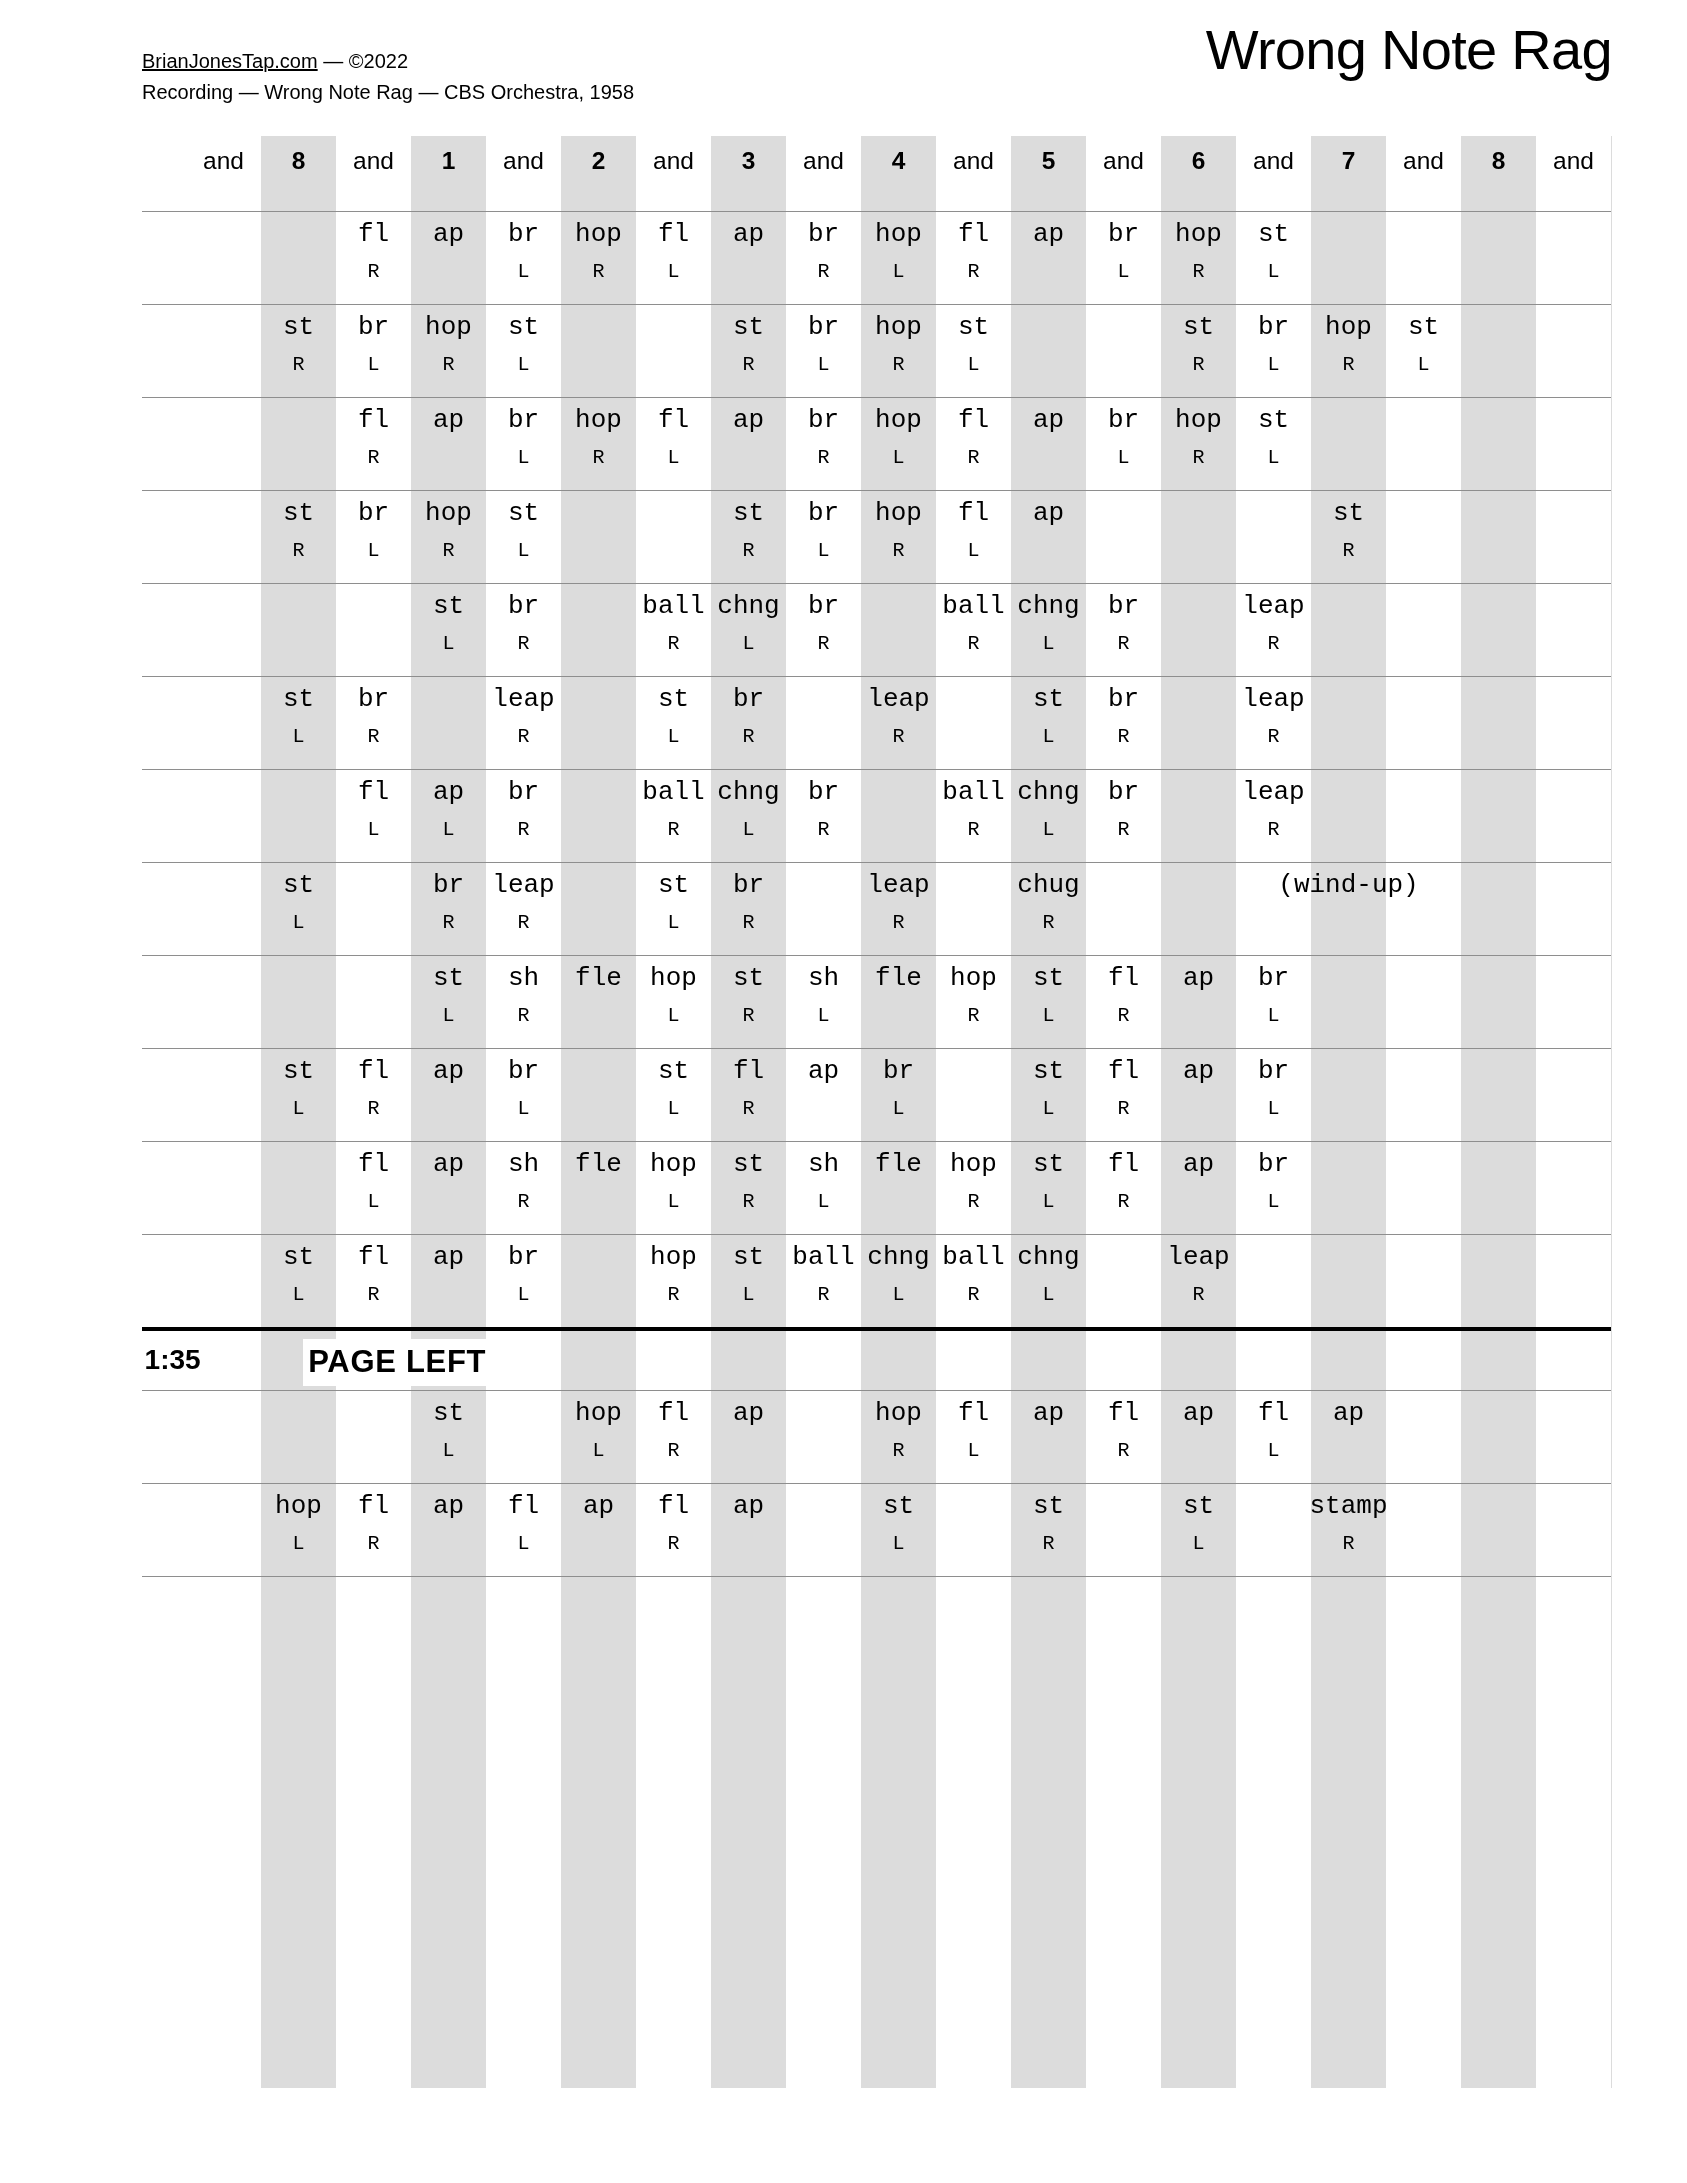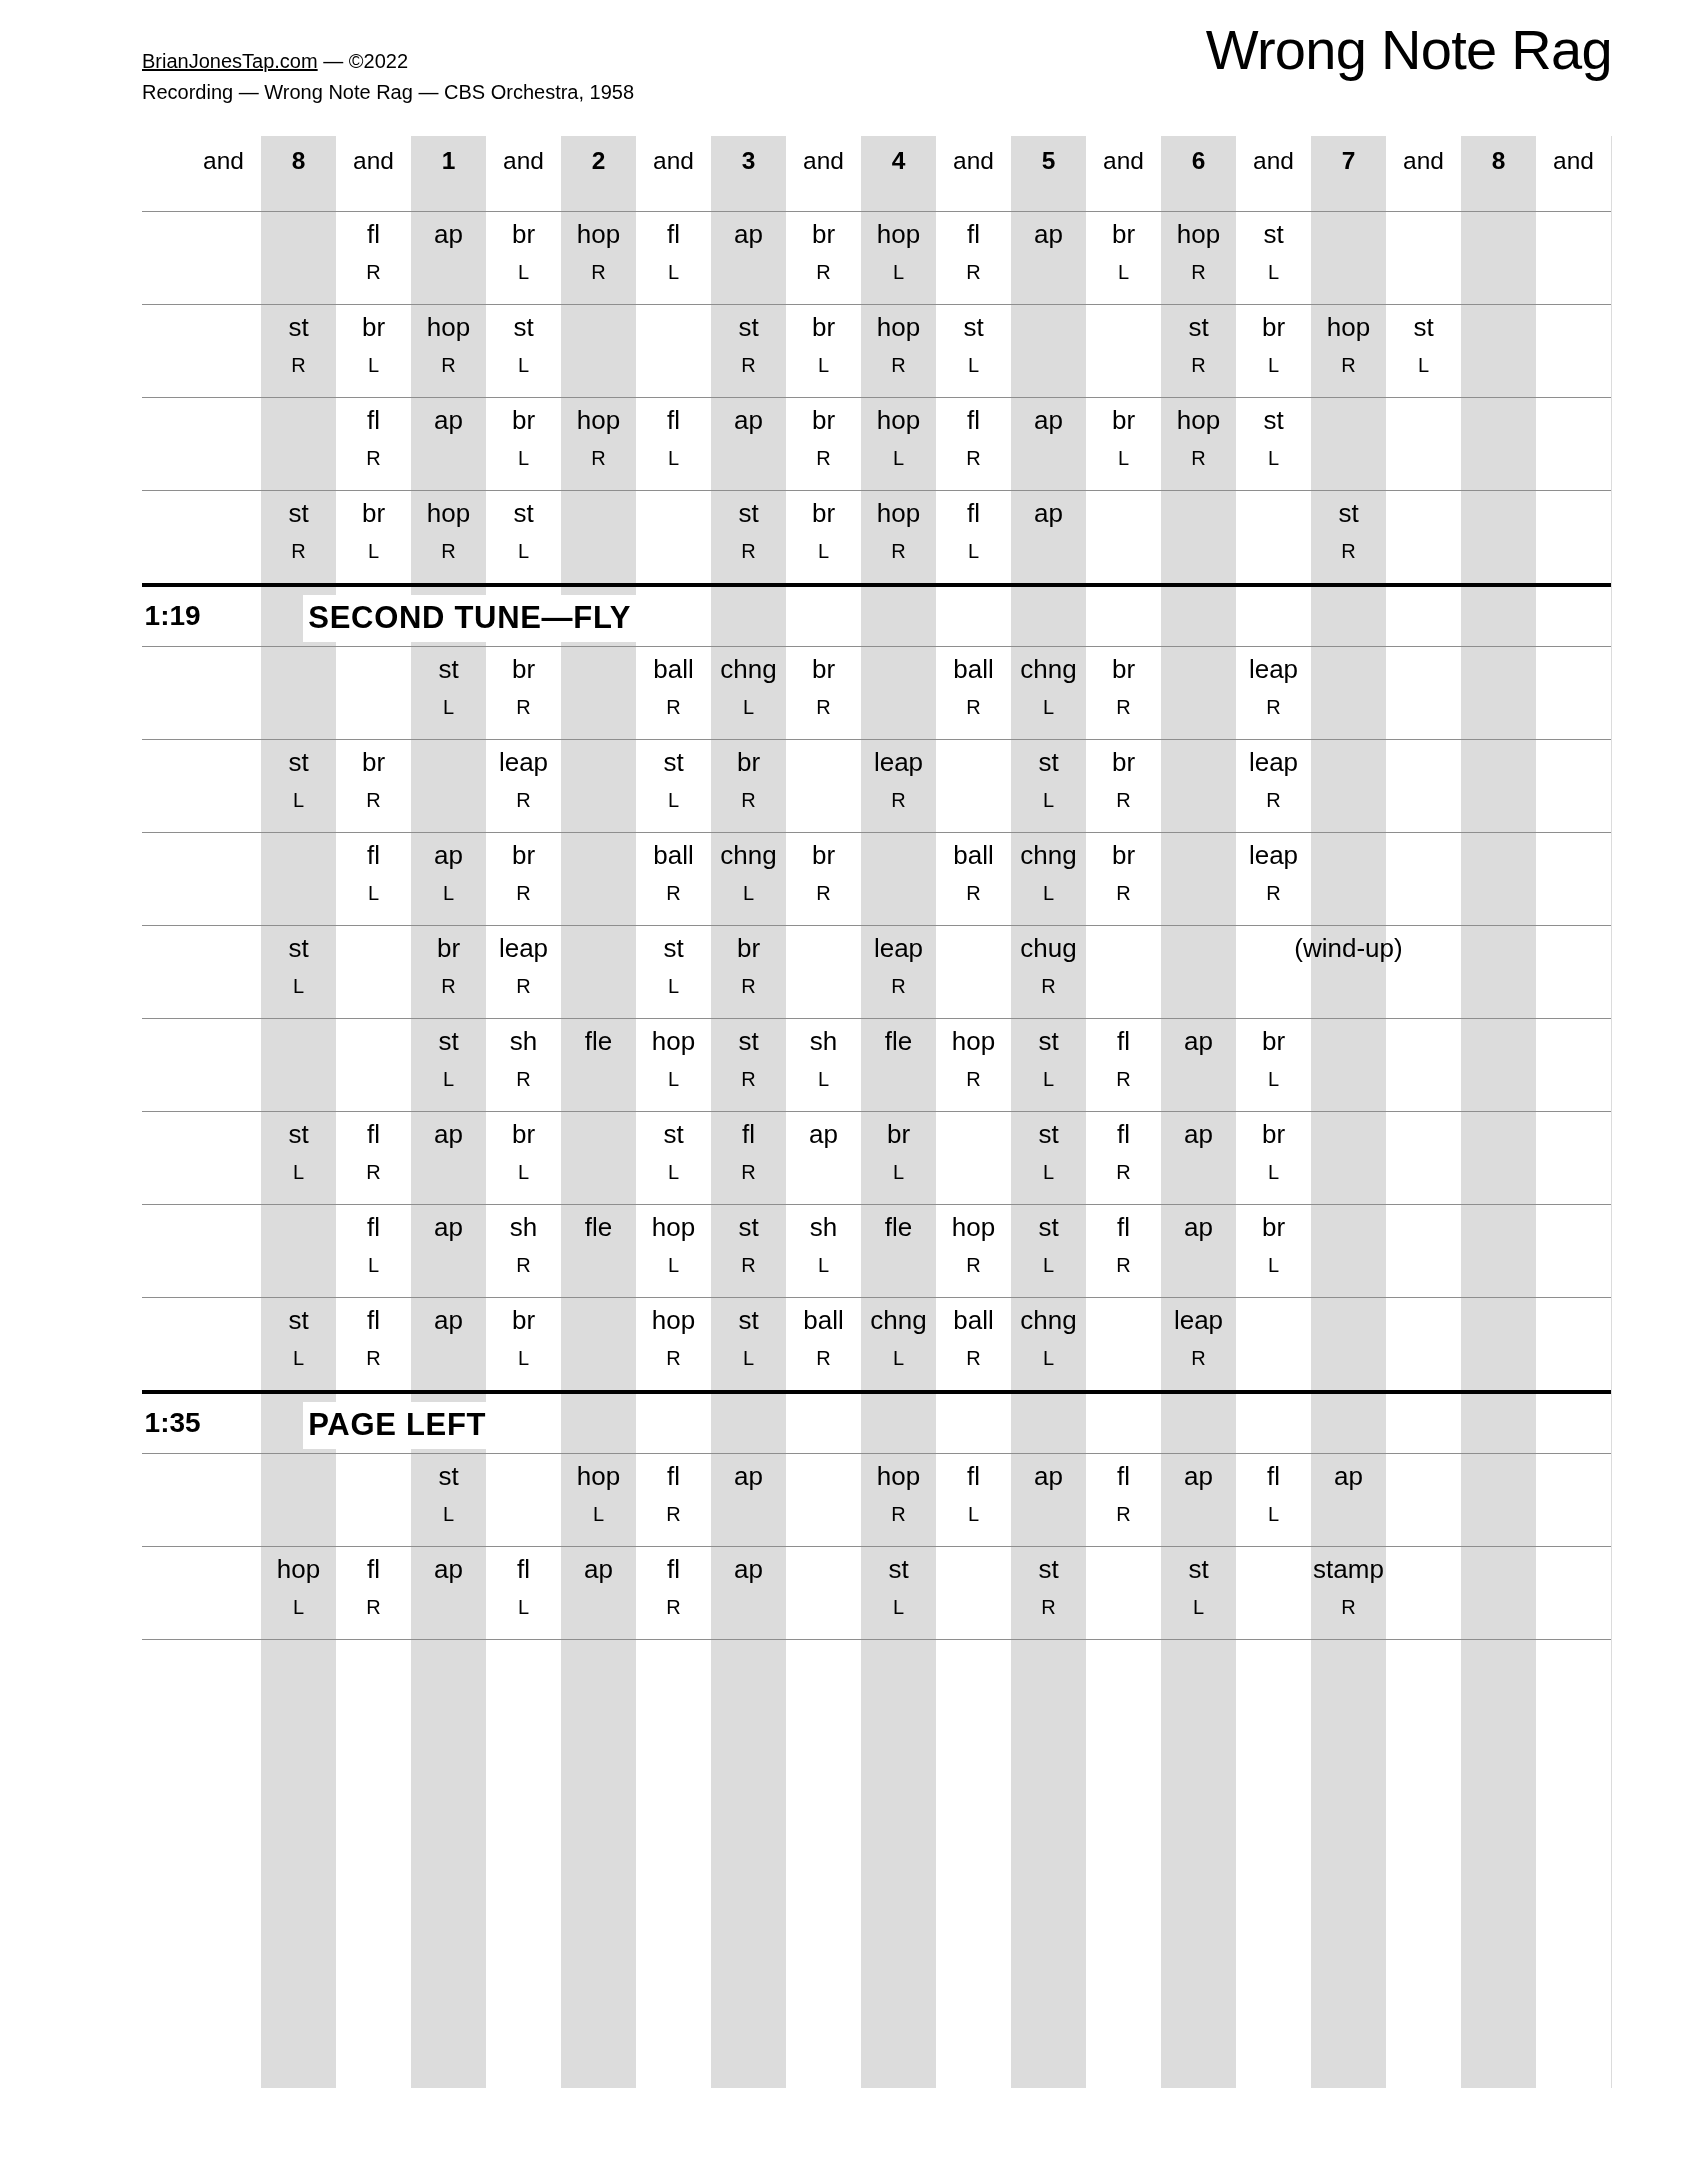--- a/index.html
+++ b/index.html
@@ -40,21 +40,21 @@
   .title-row { height: 63px; border-top: 4.6px solid #000; }
   .time {
     grid-column: 1; font-weight: 700; font-size: 28px;
     padding: 13.2px 0 0 2.6px; white-space: nowrap;
   }
   .sec-title {
     position: absolute; left: 161px; top: 8px;
     background: #fff; padding: 5.3px 12px 5.3px 5.3px;
     font-weight: 700; font-size: 31px; letter-spacing: 0.7px; white-space: nowrap;
   }
-  .step-row { height: 93px; border-top: 1.3px solid #8e8e8e; }
+  .step-row { height: 93px; border-top: 1.3px solid #8e8e8e; font-family: Liberation Mono, monospace; }
   .cell {
     display: flex; flex-direction: column; align-items: center;
     padding-top: 9.3px; gap: 13.2px;
   }
   .step { font-size: 26px; line-height: 1.05; white-space: nowrap; }
   .foot { font-size: 20px; line-height: 1; }
   .end-line { height: 0; border-top: 1.3px solid #8e8e8e; position: relative; z-index: 1; }
 </style>
 </head>
 <body>
@@ -275,24 +275,20 @@
         <div class="foot">L</div>
       </div>
       <div class="cell" style="grid-column: 13;">
         <div class="step">ap</div>
       </div>
       <div class="cell" style="grid-column: 17;">
         <div class="step">st</div>
         <div class="foot">R</div>
       </div>
     </div>
-    <div class="row title-row">
-      <div class="time">1:19</div>
-      <div class="sec-title">SECOND TUNE—FLY</div>
-    </div>
     <div class="row step-row">
       <div class="cell" style="grid-column: 5;">
         <div class="step">st</div>
         <div class="foot">L</div>
       </div>
       <div class="cell" style="grid-column: 6;">
         <div class="step">br</div>
         <div class="foot">R</div>
       </div>
       <div class="cell" style="grid-column: 8;">

